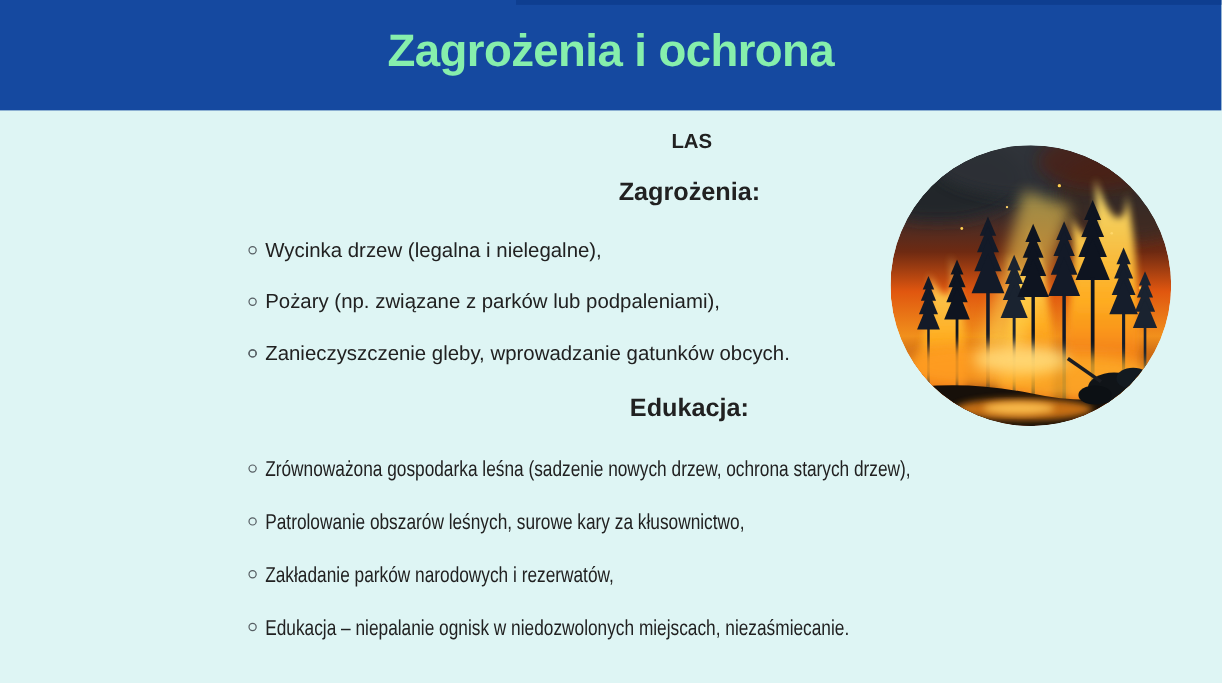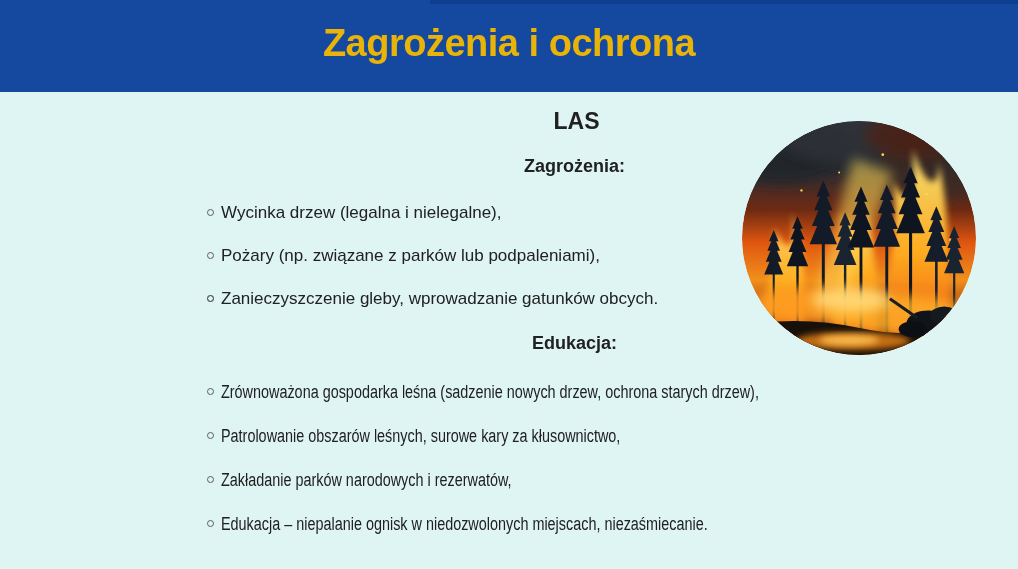--- a/index.html
+++ b/index.html
@@ -14,32 +14,32 @@
   
   .banner{
     position:relative;height:92px;background:#1549a0;
     display:flex;align-items:center;justify-content:center;
   }
   .banner-strip{
     position:absolute;top:0;left:430px;right:0;height:4px;
     background:#0e3e90;
   }
   .banner h1{
-    margin:0 0 6px 0;color:#eab308;font-size:38px;font-weight:bold;
+    margin:0 0 6px 0;color:#86efac;font-size:38px;font-weight:bold;
     letter-spacing:-0.5px;
   }
 
   
   main{position:relative;margin-left:135px;height:477px;}
   .section-title{
-    text-align:center;font-size:23px;font-weight:bold;
+    text-align:center;font-size:17px;font-weight:bold;
     margin:0;padding-top:16px;
   }
   .group-heading{
-    text-align:center;font-size:18px;font-weight:bold;margin:21px 4px 0 0;
+    text-align:center;font-size:21px;font-weight:bold;margin:21px 4px 0 0;
   }
   .group-heading.protection{margin-top:24px;}
 
   ul.bullet-list{
     list-style:none;margin:26px 0 0 0;padding:0 0 0 72px;
   }
   ul.bullet-list.protection{margin-top:28px;}
   ul.bullet-list li{
     position:relative;padding-left:14px;line-height:20px;
     font-size:17px;white-space:nowrap;

